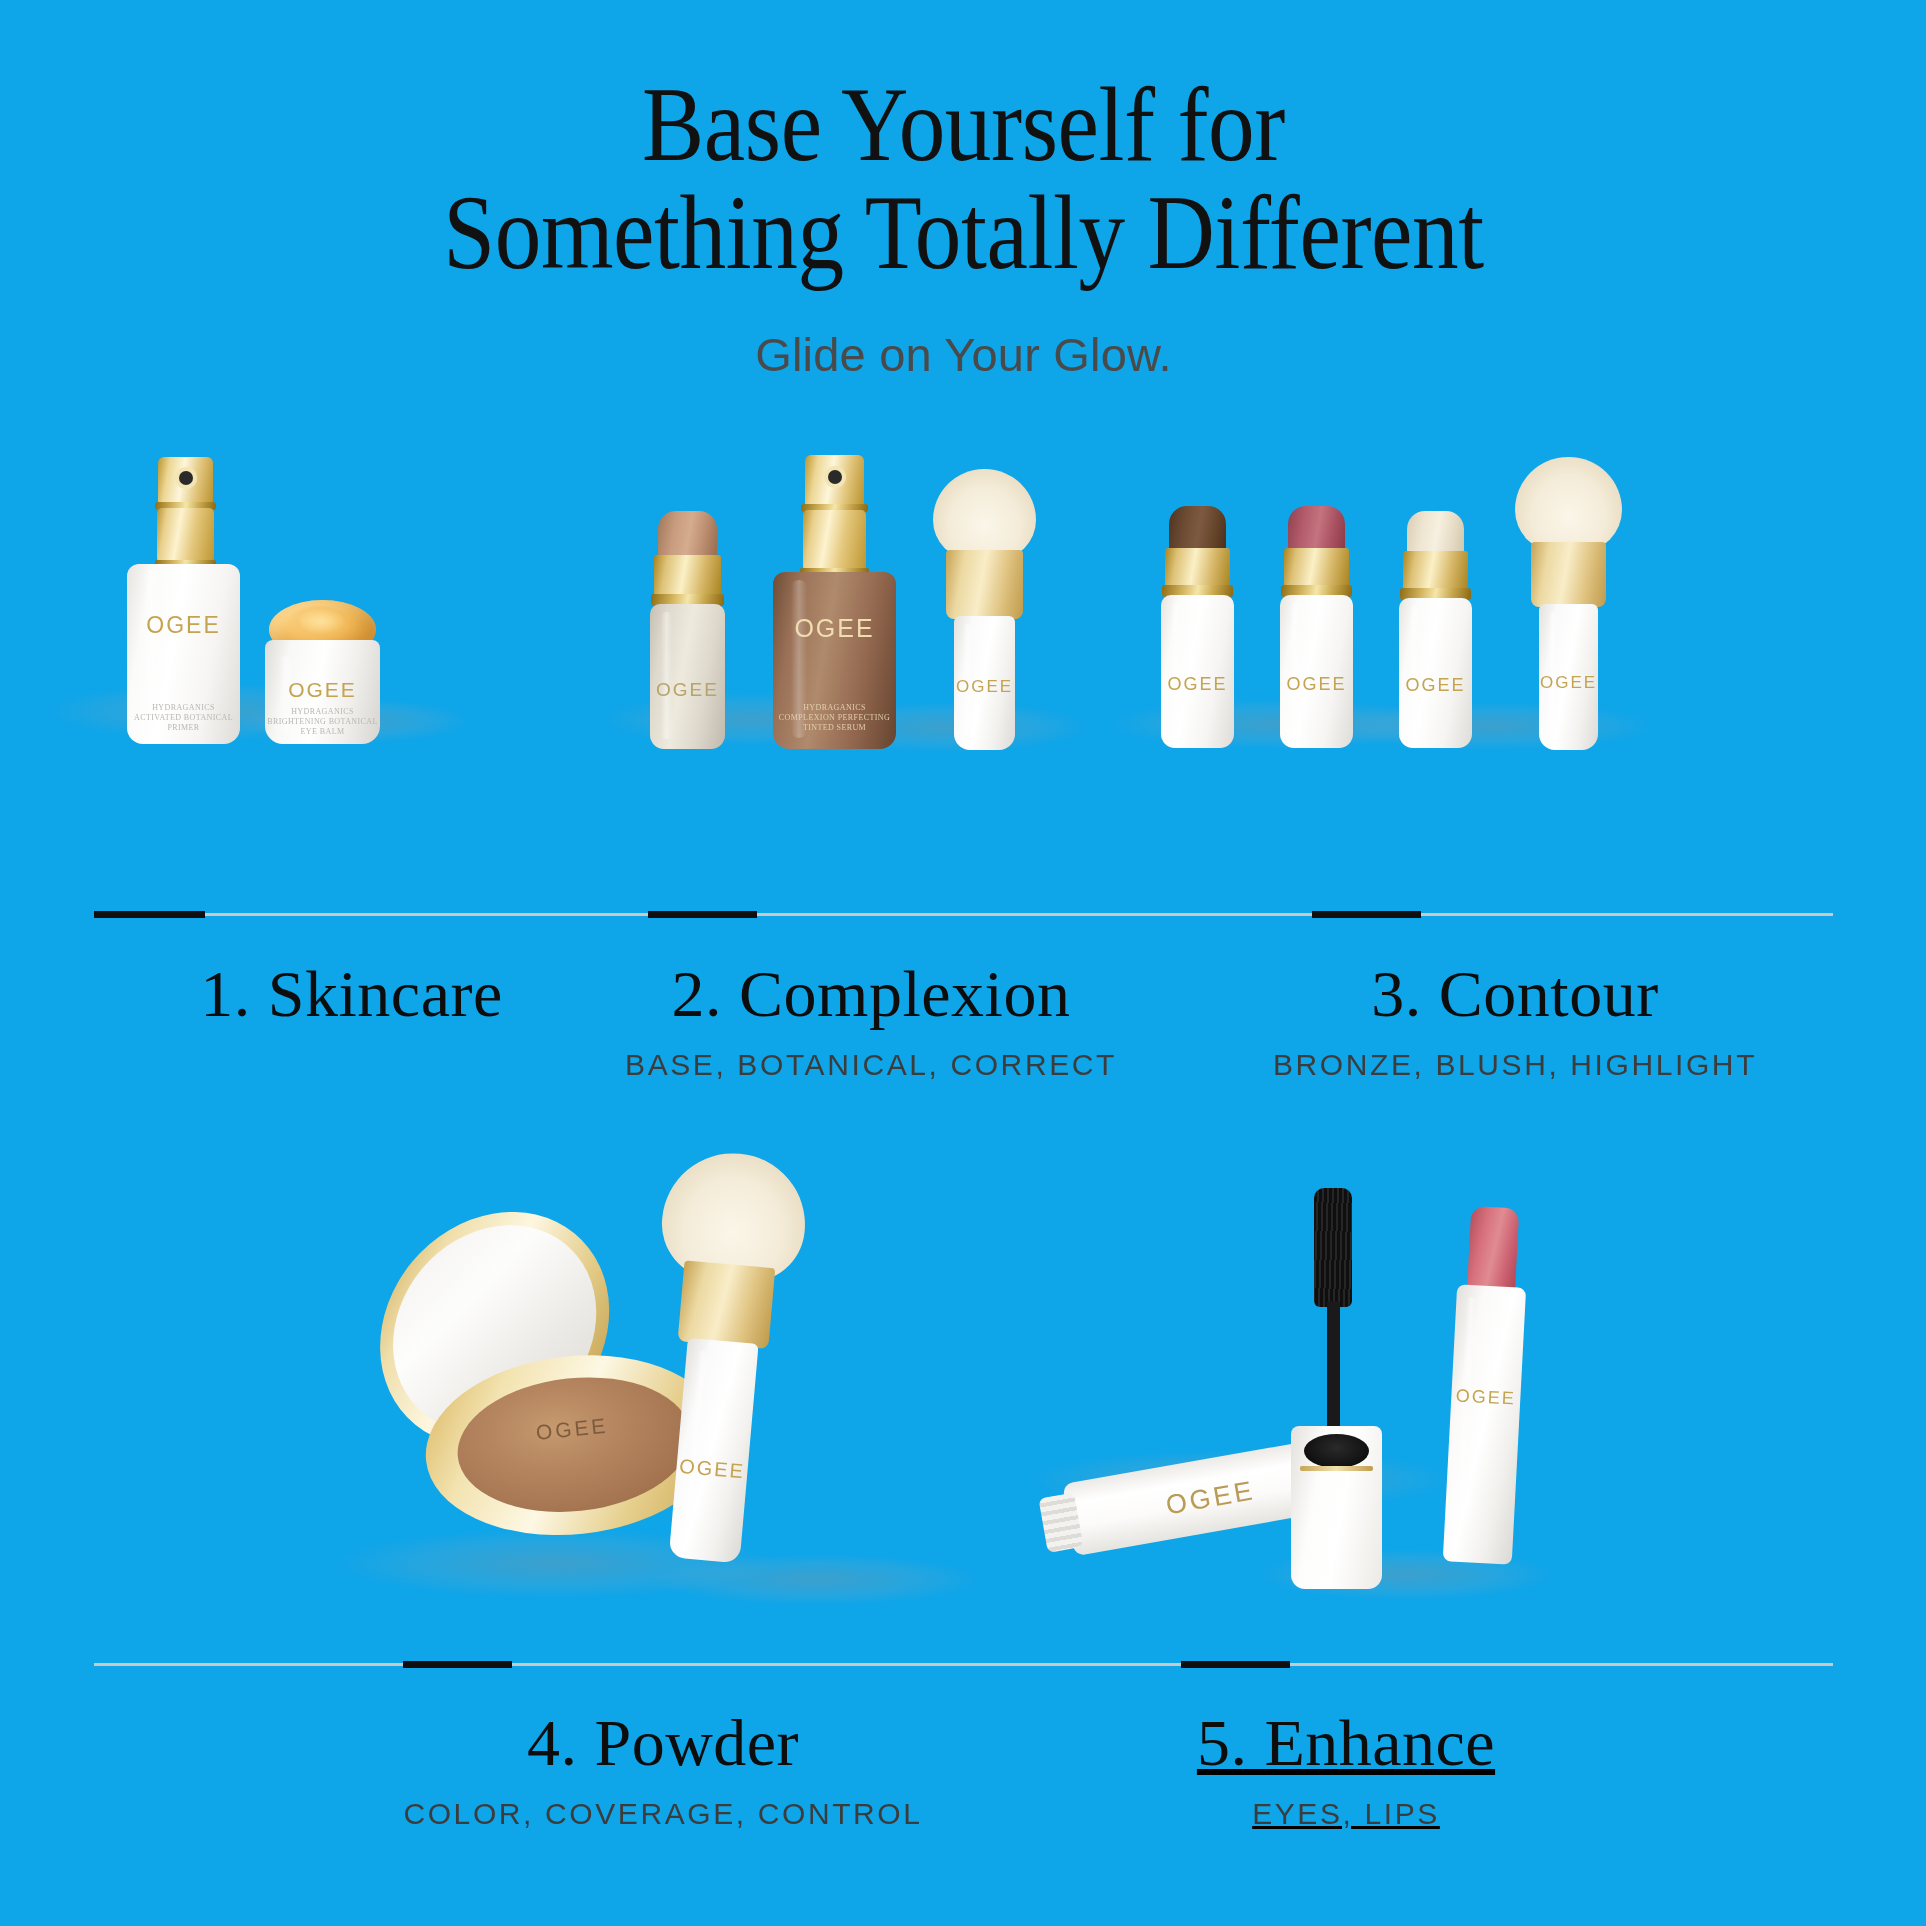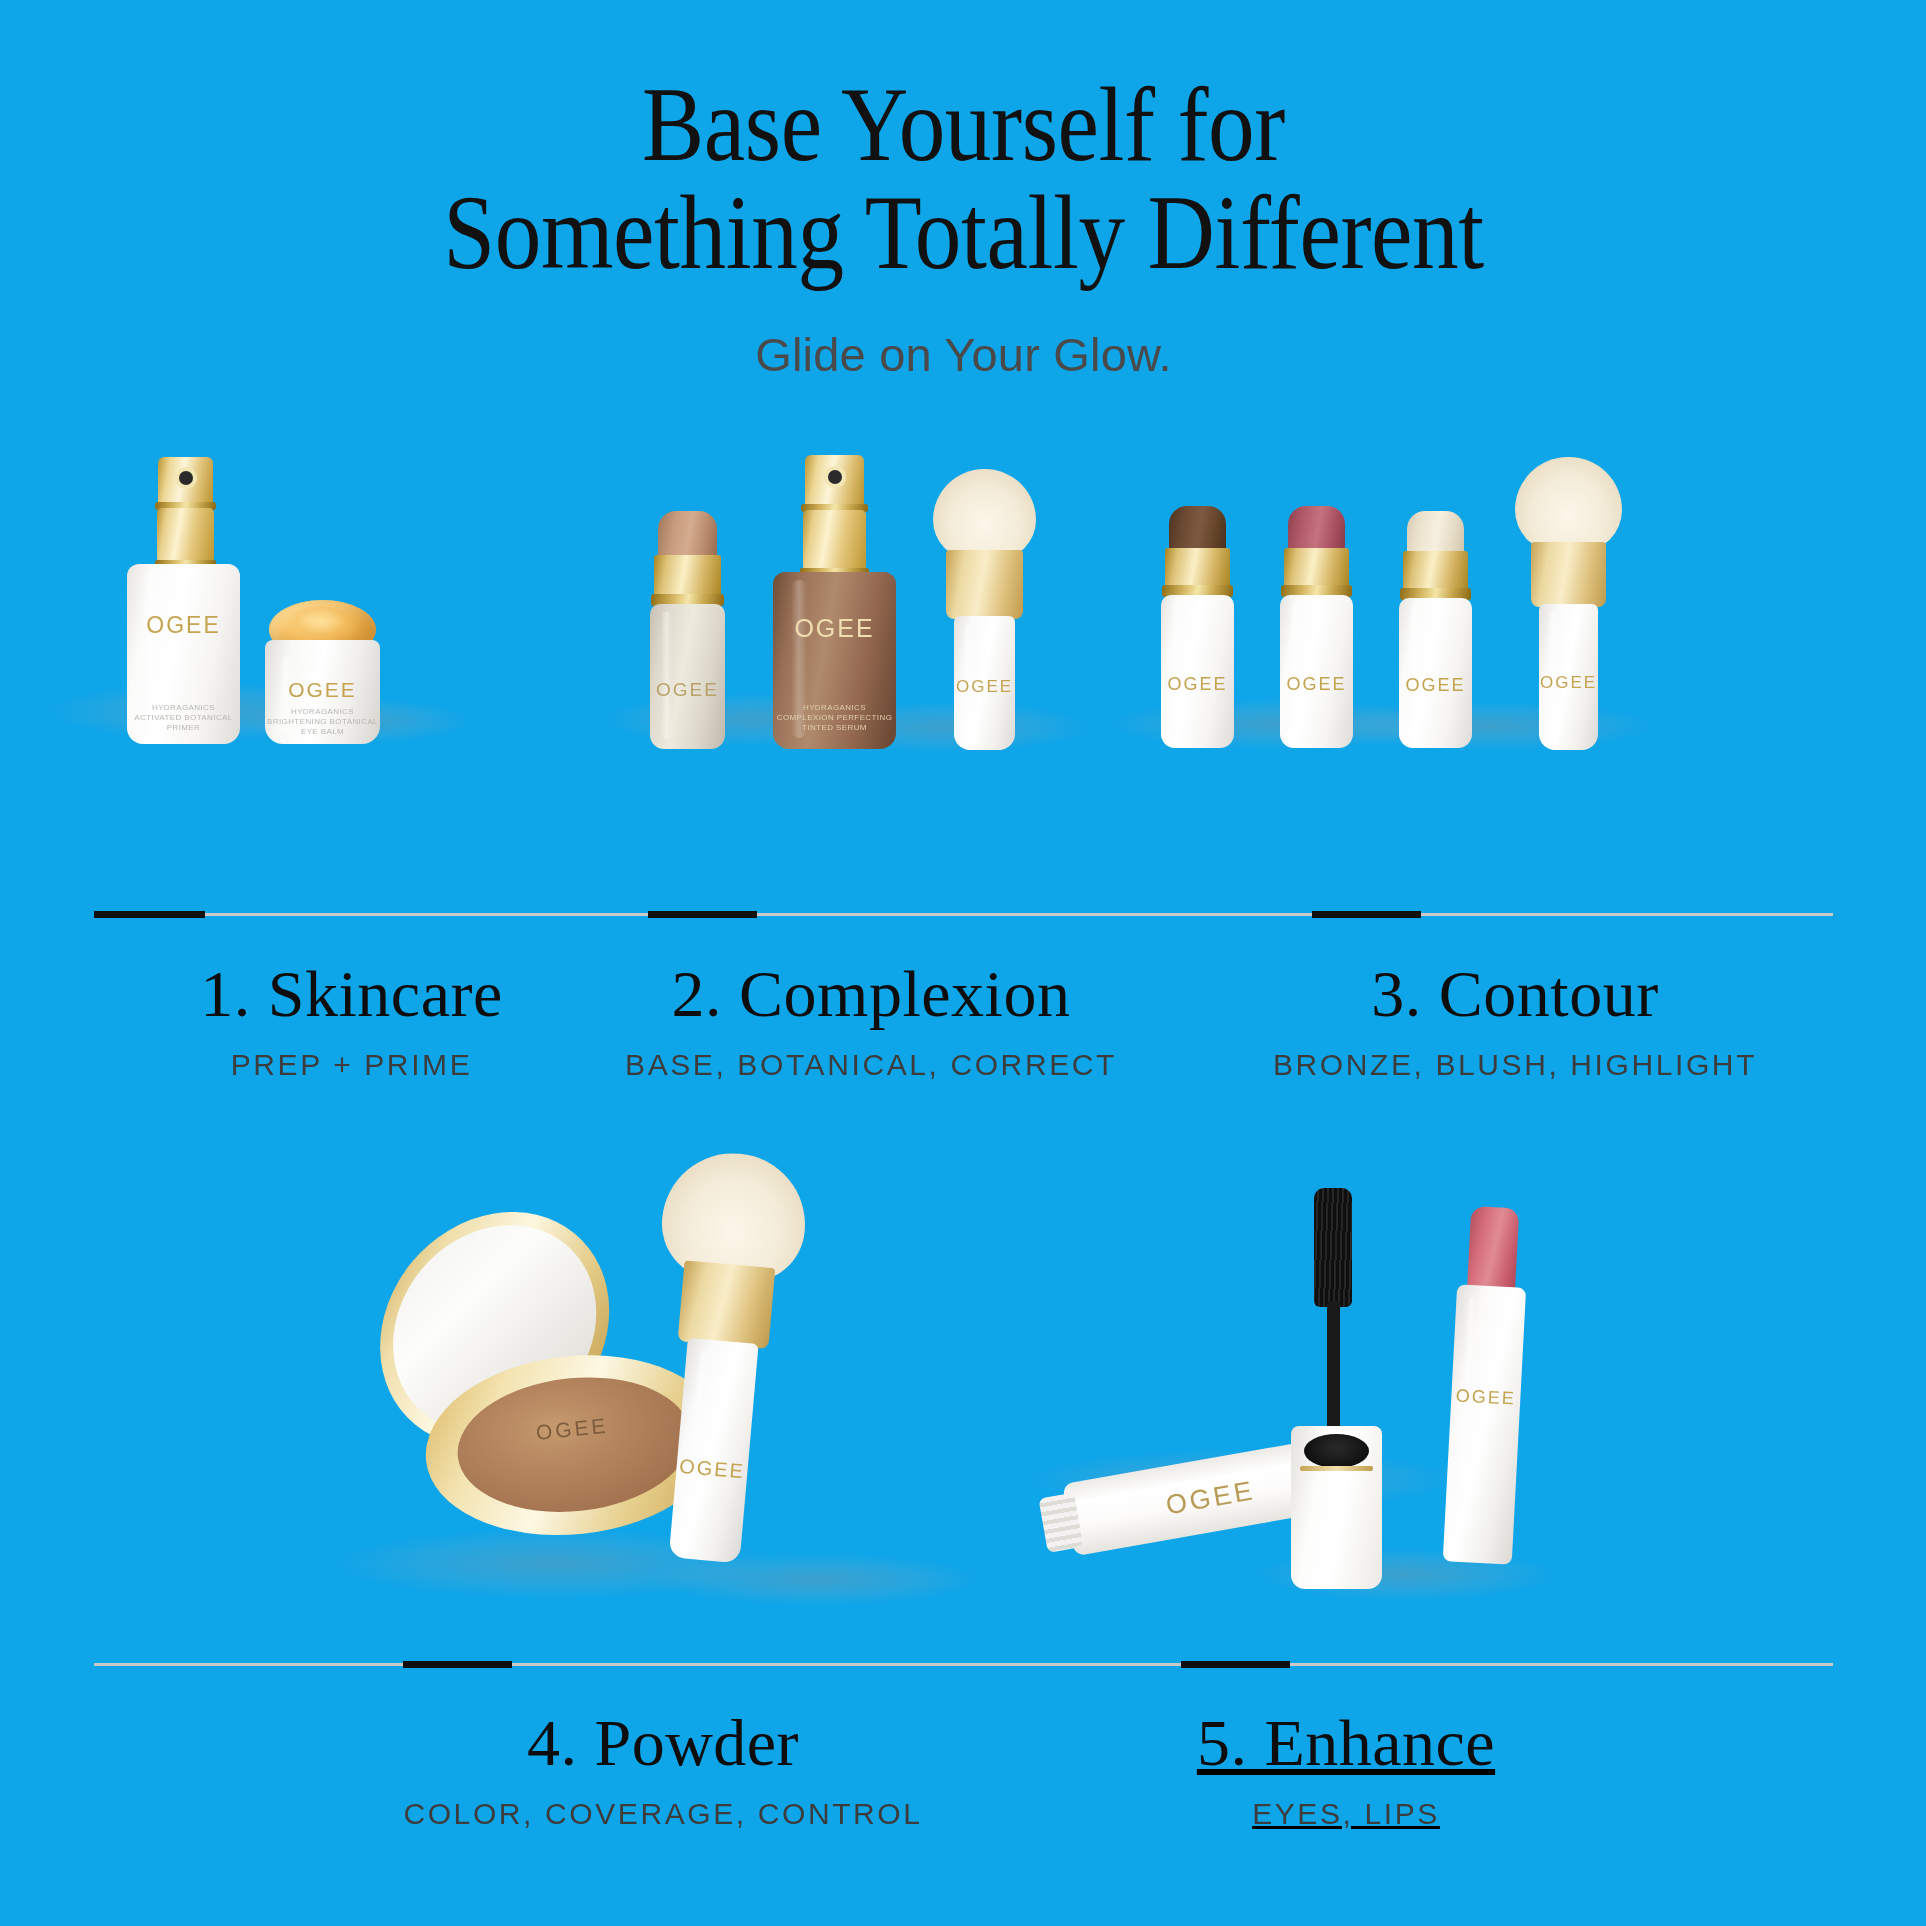--- a/index.html
+++ b/index.html
@@ -158,21 +158,21 @@
     color: #c5a451;
     text-align: center;
     letter-spacing: 2px;
     font-weight: 400;
     width: 100%;
     left: 0;
   }
 
   .fineprint {
     position: absolute;
-    font-family: Liberation Sans, sans-serif;
+    font-family: Liberation Serif, serif;
     color: #b9b7b2;
     text-align: center;
     width: 100%;
     left: 0;
     line-height: 1.25;
     letter-spacing: 0.4px;
   }
 
   
   .stick-tip {
@@ -427,21 +427,20 @@
   </div>
 
   <div class="rule rule-1">
     <div class="rule-accent" style="left:0px; width:111px;"></div>
     <div class="rule-accent" style="left:554px; width:109px;"></div>
     <div class="rule-accent" style="left:1218px; width:109px;"></div>
   </div>
 
   <div class="label-block label-row-1" style="left:94px; width:515px;">
     <div class="sec-title">1. Skincare</div>
-    <div class="sec-sub">PREP + PRIME</div>
   </div>
 
   <div class="label-block label-row-1" style="left:594px; width:554px;">
     <div class="sec-title">2. Complexion</div>
     <div class="sec-sub">BASE, BOTANICAL, CORRECT</div>
   </div>
 
   <div class="label-block label-row-1" style="left:1208px; width:614px;">
     <div class="sec-title">3. Contour</div>
     <div class="sec-sub">BRONZE, BLUSH, HIGHLIGHT</div>

